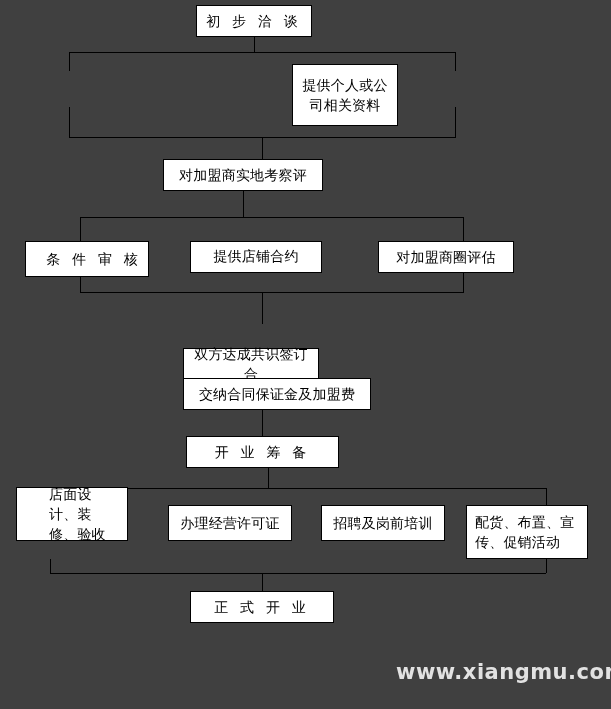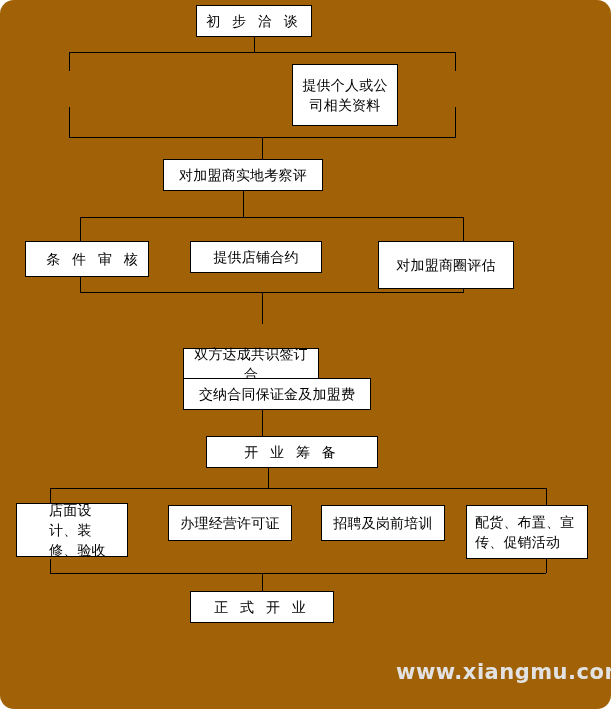--- a/index.html
+++ b/index.html
@@ -7,23 +7,22 @@
     padding: 0;
     background: #ffffff;
   }
   body {
     font-family: "Liberation Sans", "DejaVu Sans", sans-serif;
   }
   #canvas {
     position: relative;
     width: 611px;
     height: 709px;
-    background: #a16207;
+    background: #404040;
     overflow: hidden;
-    border-radius: 14px;
   }
   .node {
     position: absolute;
     box-sizing: border-box;
     border: 1px solid #000000;
     background: #ffffff;
     display: flex;
     align-items: center;
     justify-content: center;
     text-align: center;
@@ -90,46 +89,46 @@
   <div class="node" style="left:163px; top:159px; width:160px; height:32px;">对加盟商实地考察评</div>
 
   <div class="line v" style="left:243px; top:191px; height:26px;"></div>
 
   <div class="line h" style="left:80px; top:217px; width:384px;"></div>
   <div class="line v" style="left:80px; top:217px; height:24px;"></div>
   <div class="line v" style="left:463px; top:217px; height:24px;"></div>
 
   <div class="node wide-space" style="left:25px; top:241px; width:124px; height:36px;padding-left:20px;">条 件 审 核</div>
 
-  <div class="node" style="left:190px; top:241px; width:132px; height:32px;">提供店铺合约</div>
+  <div class="node" style="left:190px; top:241px; width:132px; height:32px;font-family:Liberation Mono, monospace;">提供店铺合约</div>
 
-  <div class="node" style="left:378px; top:241px; width:136px; height:48px;text-align:center;">对加盟商圈评估</div>
+  <div class="node" style="left:378px; top:241px; width:136px; height:32px;text-align:center;">对加盟商圈评估</div>
 
   <div class="line v" style="left:80px; top:273px; height:19px;"></div>
   <div class="line v" style="left:463px; top:273px; height:19px;"></div>
 
   <div class="line h" style="left:80px; top:292px; width:384px;"></div>
   <div class="line v" style="left:262px; top:292px; height:32px;"></div>
 
   <div class="node" style="left:183px; top:324px; width:136px; height:32px;margin-top:24px;">双方达成共识签订合</div>
 
   <div class="line v" style="left:262px; top:356px; height:22px;"></div>
 
   <div class="node" style="left:183px; top:378px; width:188px; height:32px;">交纳合同保证金及加盟费</div>
 
   <div class="line v" style="left:262px; top:410px; height:26px;"></div>
 
-  <div class="node wide-space" style="left:206px; top:436px; width:172px; height:32px;">开 业 筹 备</div>
+  <div class="node wide-space" style="left:186px; top:436px; width:153px; height:32px;">开 业 筹 备</div>
 
   <div class="line v" style="left:268px; top:468px; height:20px;"></div>
   <div class="line h" style="left:50px; top:488px; width:496px;"></div>
   <div class="line v" style="left:50px; top:488px; height:17px;"></div>
   <div class="line v" style="left:546px; top:488px; height:17px;"></div>
 
-  <div class="node two-line" style="left:16px; top:503px; width:112px; height:54px;padding-left:32px;">店面设计、装修、验收</div>
+  <div class="node two-line" style="left:16px; top:487px; width:112px; height:54px;padding-left:32px;">店面设计、装修、验收</div>
 
   <div class="node" style="left:168px; top:505px; width:124px; height:36px;">办理经营许可证</div>
 
   <div class="node" style="left:321px; top:505px; width:124px; height:36px;">招聘及岗前培训</div>
 
   <div class="node two-line" style="left:466px; top:505px; width:122px; height:54px;">配货、布置、宣传、促销活动</div>
 
   <div class="line v" style="left:50px; top:559px; height:14px;"></div>
   <div class="line v" style="left:546px; top:559px; height:14px;"></div>
 

